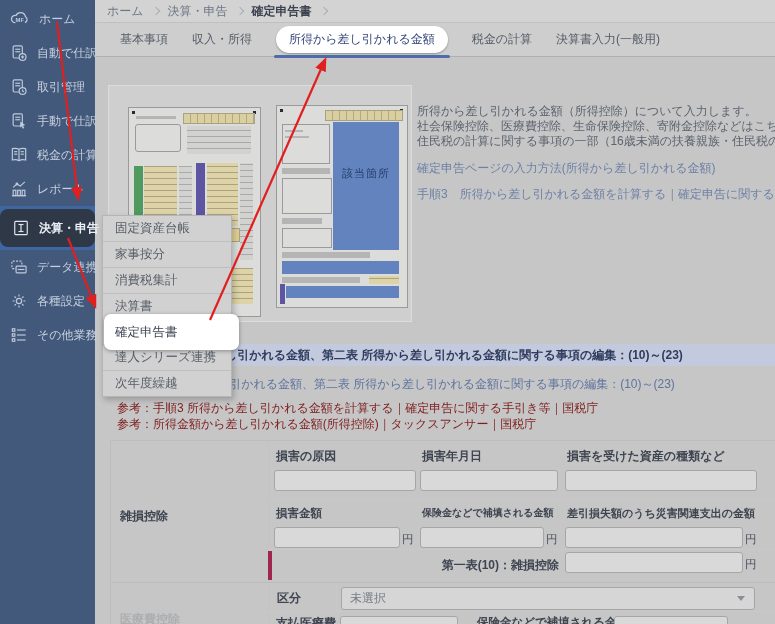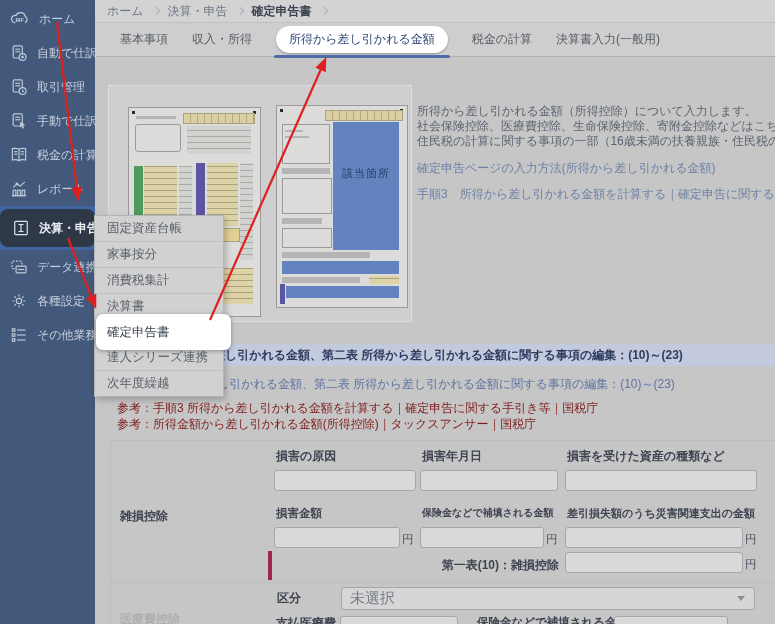--- a/index.html
+++ b/index.html
@@ -50,25 +50,25 @@
   .secbar{position:absolute;left:22px;top:344px;right:0;height:22px;background:#c3cadd;color:#2f3c60;font-weight:bold;font-size:12px;line-height:22px;padding-left:8px;white-space:nowrap;overflow:hidden;}
   .seclink{position:absolute;left:22px;top:376px;font-size:12px;color:#5f74a0;white-space:nowrap;cursor:pointer;}
   .refline{position:absolute;left:22px;font-size:12px;color:#7f1d1d;white-space:nowrap;cursor:pointer;}
   
   .vline{position:absolute;width:1px;background:#bdbdbd;}
   .hline{position:absolute;height:1px;background:#c6c6c6;border-top:1px solid #bdbdbd;}
   .flabel{position:absolute;font-size:11.5px;font-weight:bold;color:#3e4450;white-space:nowrap;}
   .inp{position:absolute;height:19px;background:#d9d9d9;border:1px solid #a6a6a6;border-radius:3px;box-sizing:content-box;padding:0 4px;font-size:12px;color:#444;outline:none;}
   .yen{position:absolute;font-size:11.5px;color:#4a505c;}
   .marker{position:absolute;left:173px;top:551px;width:4px;height:29px;background:#a02652;}
-  .dropdown{position:absolute;left:246px;top:587px;width:404px;height:21px;background:#d6d6d6;border:1px solid #a6a6a6;border-radius:3px;display:flex;align-items:center;padding-left:8px;font-size:15px;color:#767b84;cursor:pointer;}
+  .dropdown{position:absolute;left:246px;top:587px;width:404px;height:21px;background:#d6d6d6;border:1px solid #a6a6a6;border-radius:3px;display:flex;align-items:center;padding-left:8px;font-size:12px;color:#767b84;cursor:pointer;}
   .caret{position:absolute;right:9px;top:8px;width:0;height:0;border-left:4px solid transparent;border-right:4px solid transparent;border-top:5px solid #8a8f99;}
   .faint{opacity:.18;}
   
-  .popup{position:absolute;left:94px;top:215px;width:128px;background:#d1d1d1;border:1px solid #b5b5b5;box-shadow:2px 3px 6px rgba(0,0,0,.22);z-index:30;}
+  .popup{position:absolute;left:102px;top:215px;width:128px;background:#d1d1d1;border:1px solid #b5b5b5;box-shadow:2px 3px 6px rgba(0,0,0,.22);z-index:30;}
   .pop-item{height:25px;line-height:25px;padding-left:12px;font-size:12.5px;color:#5a6069;border-top:1px solid #bfbfbf;cursor:pointer;white-space:nowrap;}
   .pop-item:first-child{border-top:none;}
   .pop-item.active{position:relative;z-index:2;background:#ffffff;border-radius:7px;border-top:none;box-shadow:0 1px 4px rgba(0,0,0,.35);height:36px;line-height:36px;margin:-5px -8px -6px 1px;padding-left:11px;color:#3f4654;}
   
   .arrows{position:absolute;left:0;top:0;width:775px;height:624px;z-index:60;pointer-events:none;}
 </style>
 </head>
 <body>
 
 <div class="sidebar">

